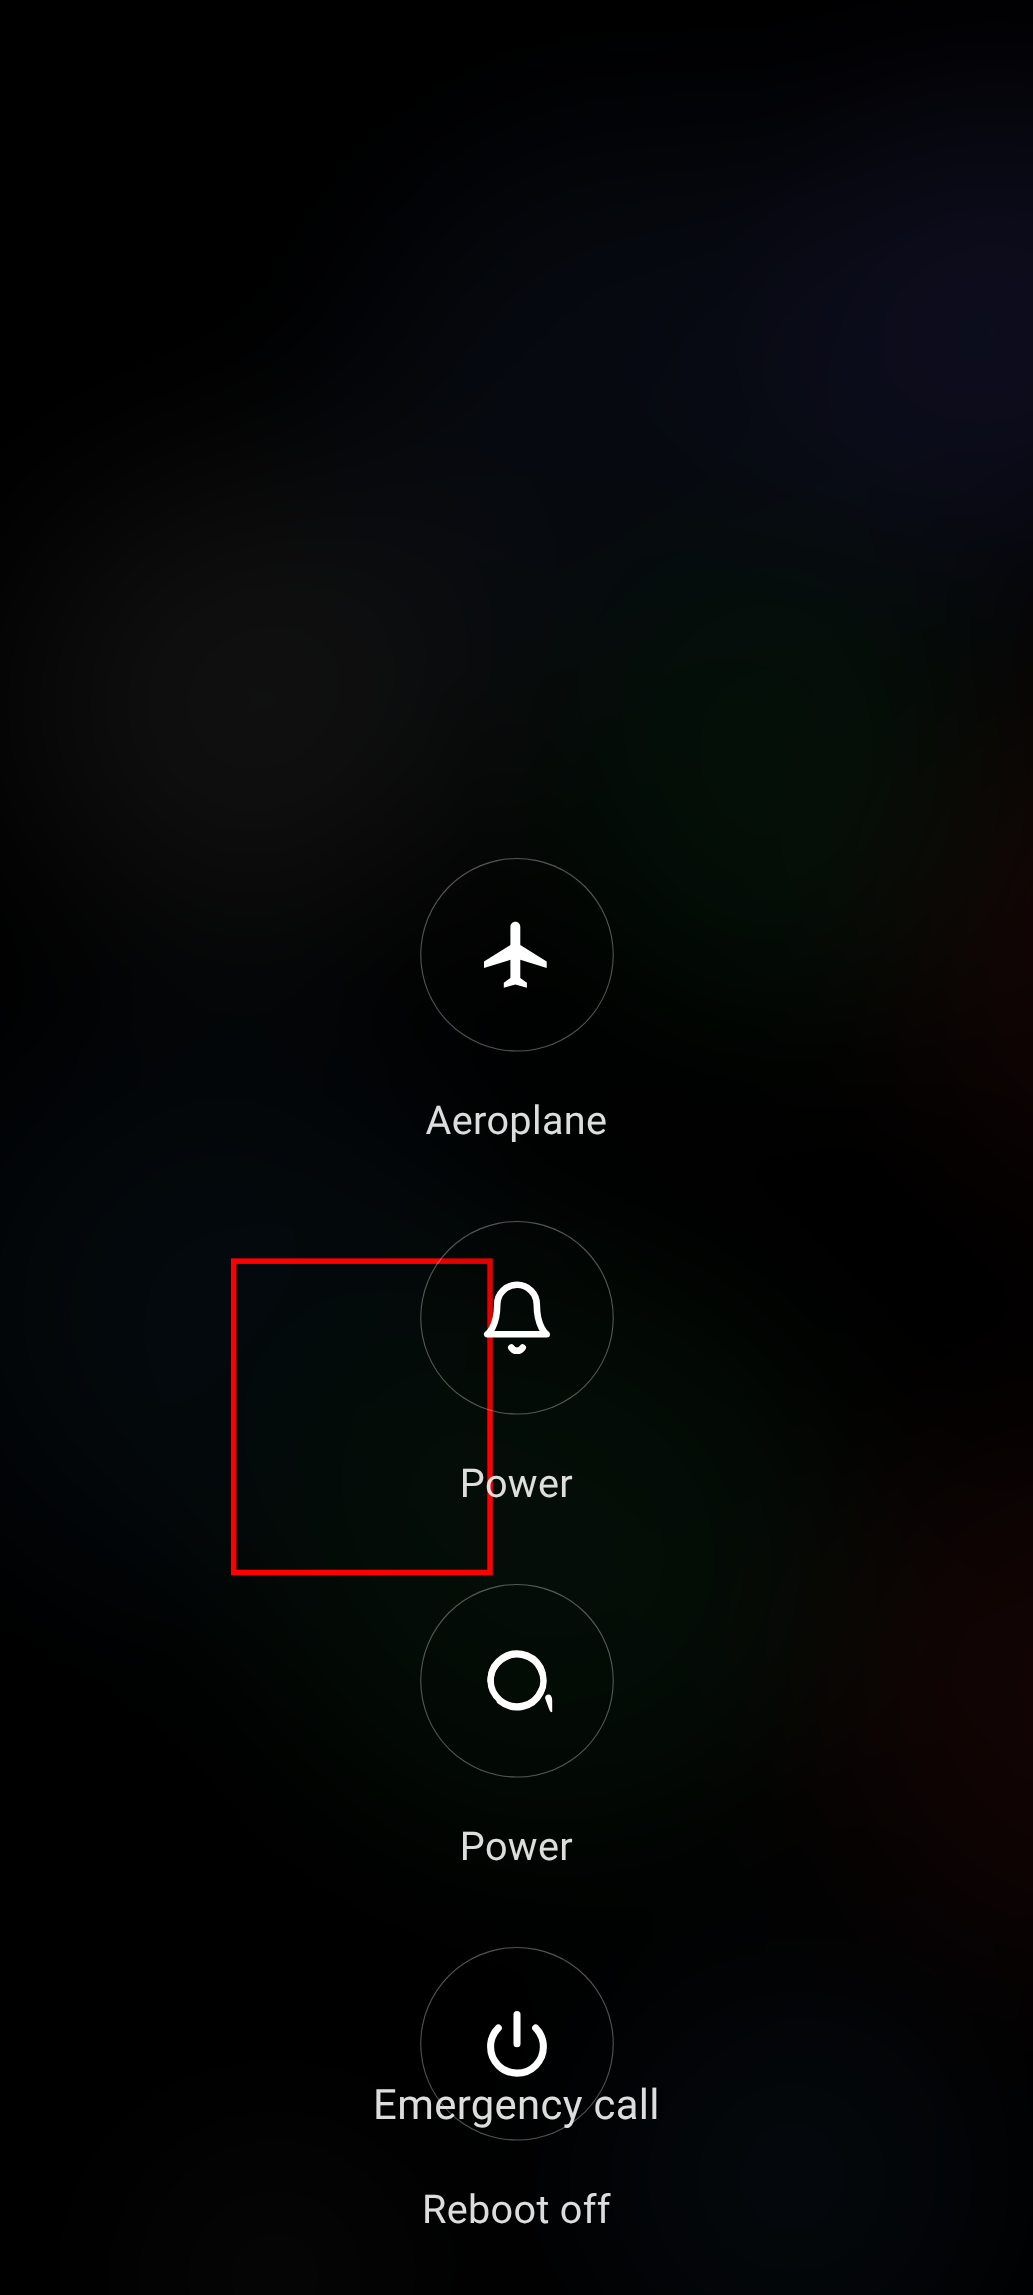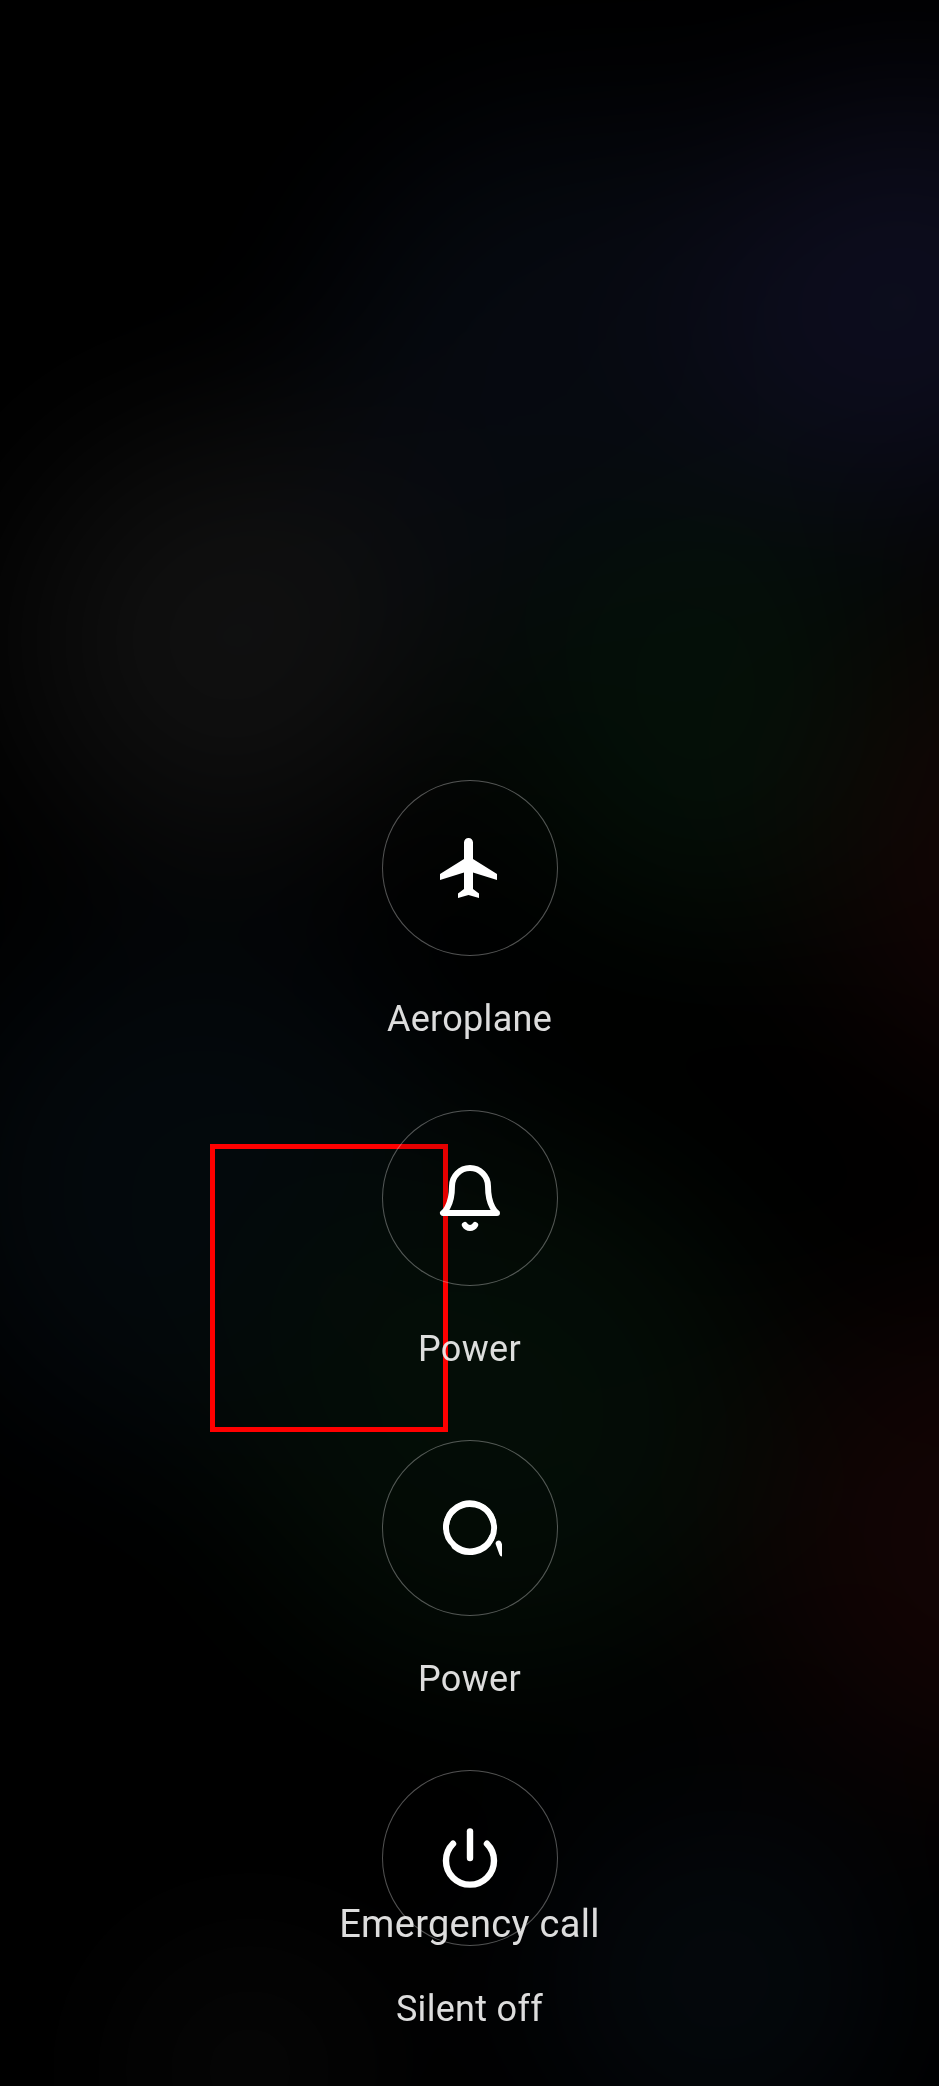--- a/index.html
+++ b/index.html
@@ -96,21 +96,21 @@
       border: 5px solid #ff0000;
       top: 1144px;
       left: 210px;
       z-index: 2;
       pointer-events: none;
     }
 
     .emergency {
       position: absolute;
       z-index: 3;
-      bottom: 140px;
+      bottom: 150px;
       left: 0;
       width: 100%;
       text-align: center;
       font-size: 38px;
       font-weight: 400;
       color: rgba(240,240,240,0.92);
       cursor: pointer;
       letter-spacing: 0.3px;
     }
 
@@ -176,18 +176,18 @@
 
   <div class="option">
     <div class="circle">
       <span>
         <svg width="64" height="64" viewBox="0 0 24 24" fill="none" stroke="#ffffff" stroke-width="2.4" stroke-linecap="round" stroke-linejoin="round">
           <path d="M18.36 6.64a9 9 0 1 1-12.73 0"></path>
           <line x1="12" y1="2" x2="12" y2="12"></line>
         </svg>
       </span>
     </div>
-    <div class="option-label">Silent off</div>
+    <div class="option-label">Reboot off</div>
   </div>
 
 </div>
 
 <div class="emergency">Emergency call</div>
 
 </body></html>

